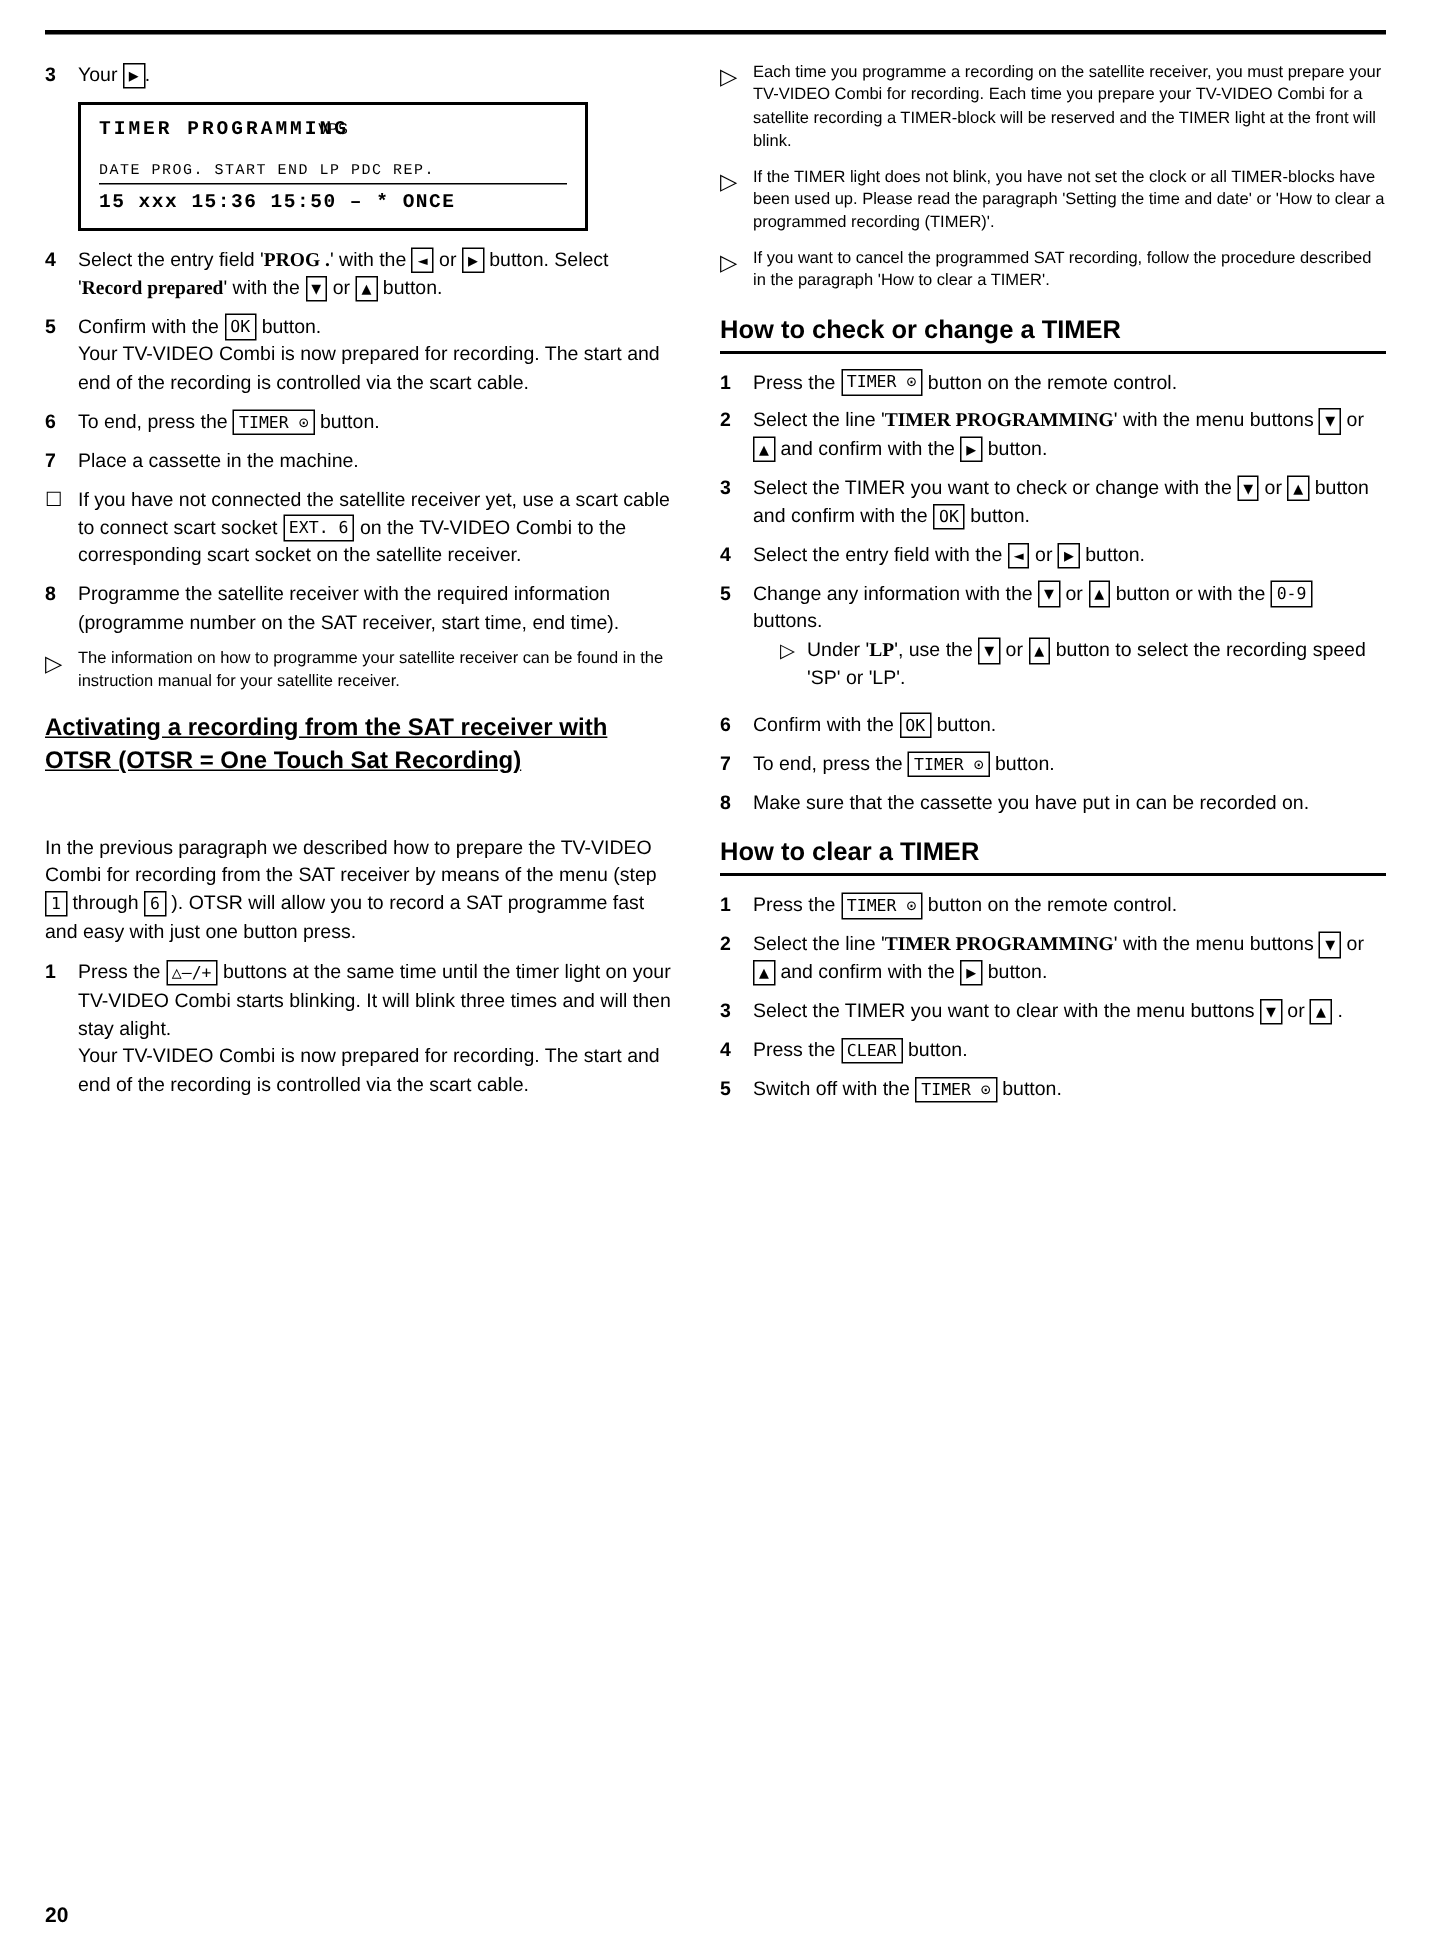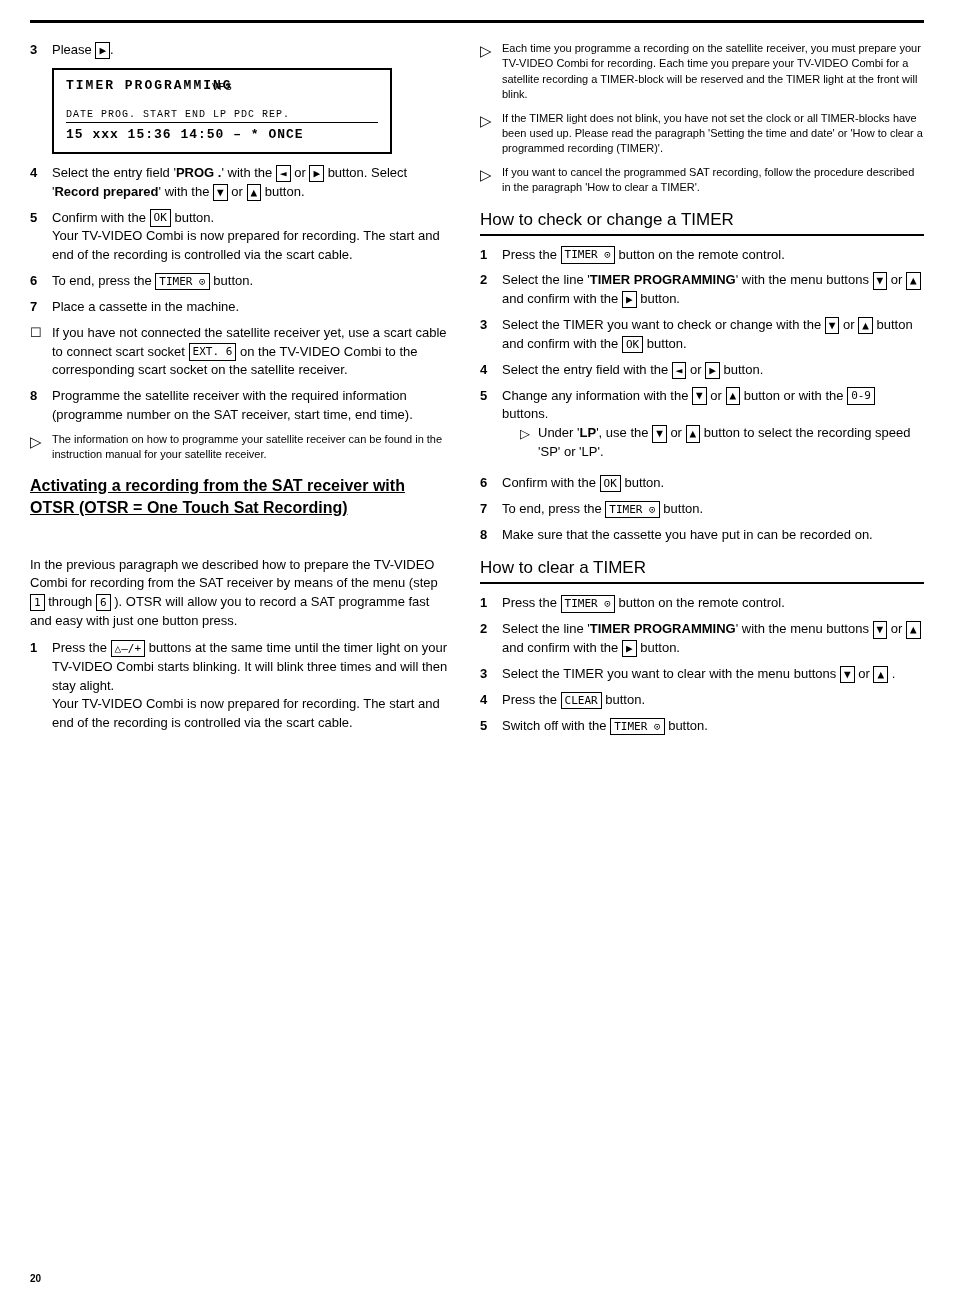--- a/index.html
+++ b/index.html
@@ -91,21 +91,21 @@
       font-weight: bold;
       letter-spacing: 1px;
     }
     .timer-screen .ts-store {
       text-align: center;
       font-size: 11px;
       margin-top: 18px;
     }
     .section-title {
       font-size: 17px;
-      font-weight: normal;
+      font-weight: bold;
       border-bottom: 2px solid #000;
       padding-bottom: 4px;
       margin-bottom: 10px;
       margin-top: 14px;
     }
     .note-row {
       display: flex;
       margin-bottom: 7px;
       align-items: flex-start;
     }
@@ -141,53 +141,53 @@
     }
     .checkbox-sym {
       min-width: 22px;
       font-size: 13px;
       margin-top: 1px;
     }
     .page-num {
       position: absolute;
       bottom: 18px;
       left: 30px;
-      font-size: 10px;
-      font-weight: bold;
-    }
-    .mono-inline { font-family: Liberation Sans, sans-serif; font-weight: bold; }
+      font-size: 14px;
+      font-weight: bold;
+    }
+    .mono-inline { font-family: Liberation Serif, serif; font-weight: bold; }
     .sub-note {
       display: flex;
       margin-bottom: 5px;
       margin-left: 18px;
     }
   </style>
 </head>
 <body>
 
 <div class="page">
   <div class="top-rule"></div>
 
   <div class="two-col">
 
     <div class="left-col">
 
       <div class="step-row">
         <span class="step-num">3</span>
         <span class="step-content">
-          <span>Please</span>
+          <span>Your</span>
           <kbd>▶</kbd>.
         </span>
       </div>
 
       <div class="timer-screen">
         <div class="ts-title">TIMER PROGRAMMING</div>
         <div class="ts-vps">VPS</div>
         <div class="ts-header">DATE PROG.  START END   LP PDC REP.</div>
-        <div class="ts-row">15  xxx    15:36 14:50 –   *  ONCE</div>
+        <div class="ts-row">15  xxx    15:36 15:50 –   *  ONCE</div>
       </div>
 
       <div class="step-row">
         <span class="step-num">4</span>
         <span class="step-content">
           <span>Select the entry field '</span><span class="mono-inline">PROG .</span><span>' with the</span>
           <kbd>◄</kbd>
           <span>or</span>
           <kbd>▶</kbd>
           <span>button. Select '</span><span class="mono-inline">Record prepared</span><span>' with the</span>

